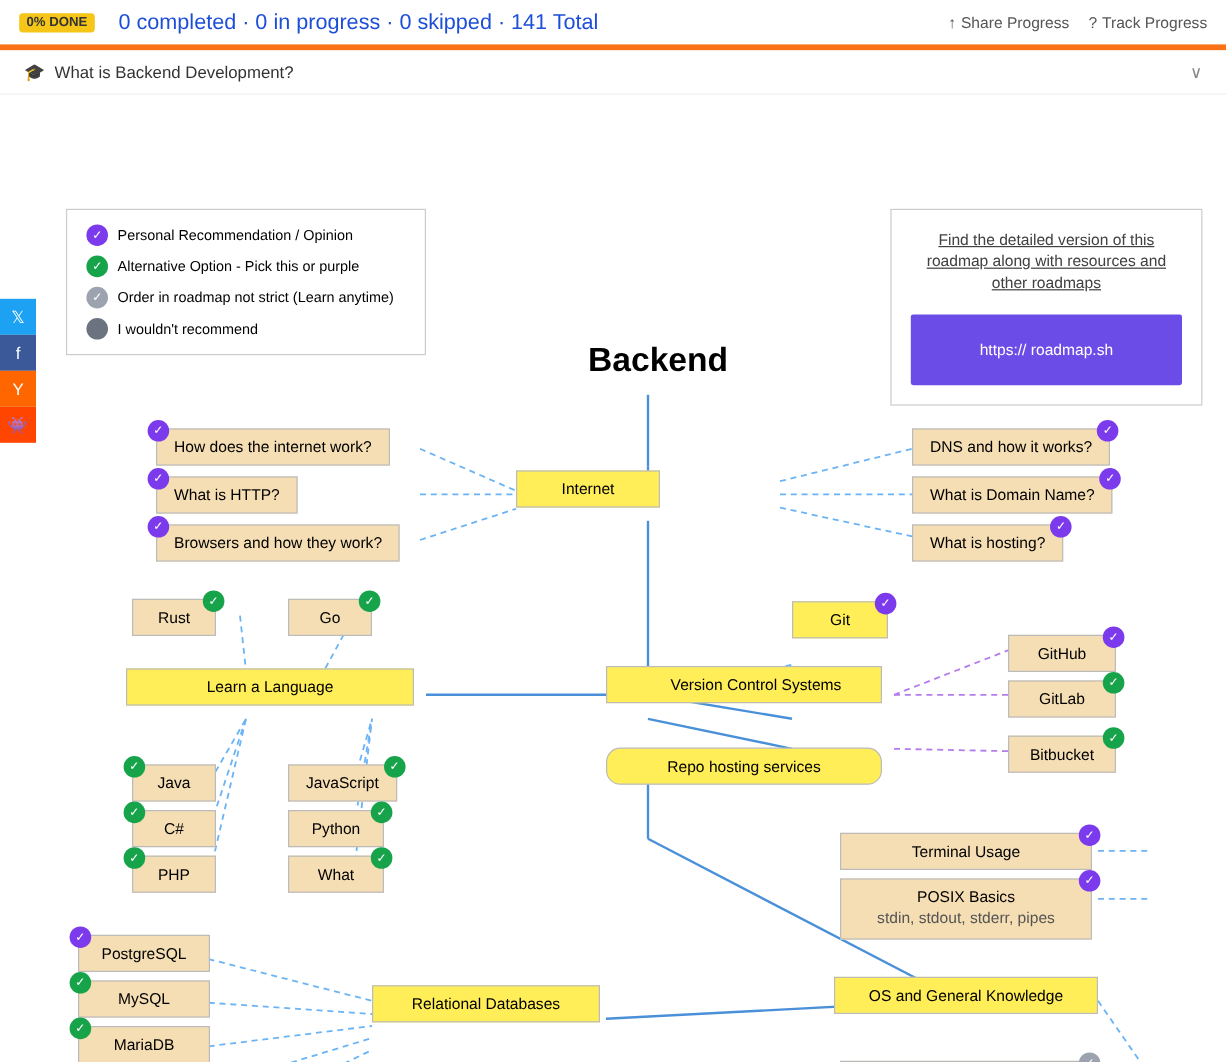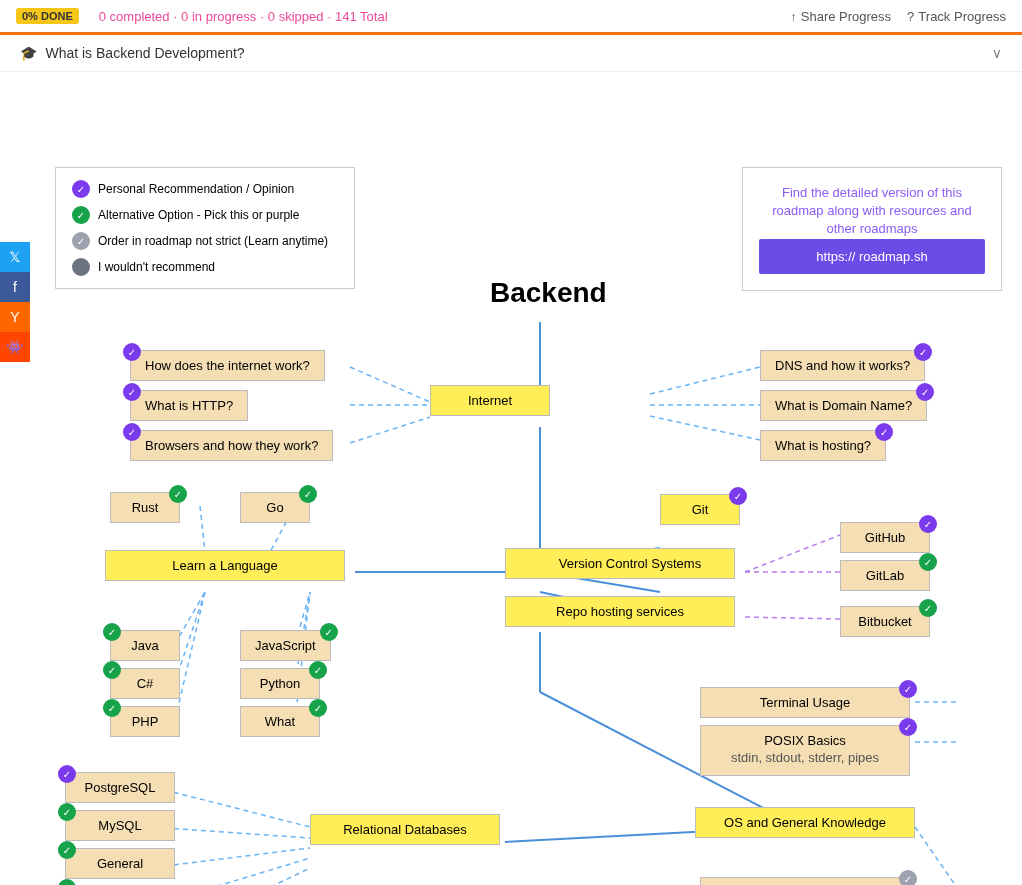--- a/index.html
+++ b/index.html
@@ -1,27 +1,27 @@
 <!DOCTYPE html>
 <html><head>
   <meta charset="utf-8">
   <style>
     * { box-sizing: border-box; margin: 0; padding: 0; }
     body { font-family: Arial, sans-serif; background: #fff; overflow-x: hidden; }
 
     
     .topbar {
       display: flex; align-items: center; padding: 8px 16px;
-      border-bottom: 3px solid #f97316; background: #fff; gap: 16px;
+      border-bottom: 5px solid #f97316; background: #fff; gap: 16px;
     }
     .done-badge {
       background: #f5c518; color: #333; font-size: 11px; font-weight: bold;
       padding: 2px 6px; border-radius: 3px; margin-right: 4px;
     }
-    .topbar-stats { font-size: 13px; color: #ec4899; flex: 1; }
+    .topbar-stats { font-size: 18px; color: #1d4ed8; flex: 1; }
     .topbar-right { display: flex; gap: 16px; align-items: center; }
     .topbar-btn {
       font-size: 13px; color: #555; cursor: pointer; display: flex;
       align-items: center; gap: 4px; background: none; border: none;
     }
 
     
     .subtitle-bar {
       display: flex; align-items: center; padding: 10px 20px;
       border-bottom: 1px solid #eee; background: #fff;
@@ -62,23 +62,23 @@
     .legend-dot-green { width: 18px; height: 18px; border-radius: 50%; background: #16a34a; display: flex; align-items: center; justify-content: center; color: #fff; font-size: 10px; flex-shrink: 0; }
     .legend-dot-gray { width: 18px; height: 18px; border-radius: 50%; background: #9ca3af; display: flex; align-items: center; justify-content: center; color: #fff; font-size: 10px; flex-shrink: 0; }
     .legend-dot-dgray { width: 18px; height: 18px; border-radius: 50%; background: #6b7280; flex-shrink: 0; }
 
     
     .info-box {
       position: absolute; right: 20px; top: 95px;
       border: 1px solid #ccc; padding: 16px; background: #fff;
       font-size: 13px; max-width: 260px; text-align: center;
     }
-    .info-box p { margin-bottom: 0; color: #8b5cf6; line-height: 1.4; }
+    .info-box p { margin-bottom: 16px; color: #404040; line-height: 1.4; text-decoration: underline; }
     .info-box a {
-      display: block; background: #6c4ce6; color: #fff; padding: 10px;
+      display: block; background: #6c4ce6; color: #fff; padding: 22px;
       text-decoration: none; font-size: 13px; border-radius: 2px;
     }
 
     
     .backend-title {
       position: absolute; left: 490px; top: 205px;
       font-size: 28px; font-weight: bold; color: #000;
     }
 
     
@@ -291,21 +291,21 @@
 
   <div class="node node-yellow" style="left:660px; top:422px; min-width:80px;">
     <span>Git</span>
     <div class="node-badge badge-purple badge-right">✓</div>
   </div>
 
   <div class="node node-yellow" style="left:505px; top:476px; min-width:230px;padding-left:34px;">
     <span>Version Control Systems</span>
   </div>
 
-  <div class="node node-yellow" style="left:505px; top:524px; min-width:230px;">
+  <div class="node node-yellow" style="left:505px; top:544px; min-width:230px;border-radius:12px;">
     <span>Repo hosting services</span>
   </div>
 
   <div class="node node-tan" style="left:840px; top:450px; min-width:90px;">
     <span>GitHub</span>
     <div class="node-badge badge-purple badge-right">✓</div>
   </div>
   <div class="node node-tan" style="left:840px; top:488px; min-width:90px;">
     <span>GitLab</span>
     <div class="node-badge badge-green badge-right">✓</div>
@@ -343,20 +343,20 @@
   <div class="node node-tan" style="left:65px; top:700px; min-width:110px;">
     <div class="node-badge badge-purple badge-left">✓</div>
     <span>PostgreSQL</span>
   </div>
   <div class="node node-tan" style="left:65px; top:738px; min-width:110px;">
     <div class="node-badge badge-green badge-left">✓</div>
     <span>MySQL</span>
   </div>
   <div class="node node-tan" style="left:65px; top:776px; min-width:110px;">
     <div class="node-badge badge-green badge-left">✓</div>
-    <span>General</span>
+    <span>MariaDB</span>
   </div>
   <div class="node node-tan" style="left:65px; top:814px; min-width:110px;">
     <div class="node-badge badge-green badge-left">✓</div>
 
   </div>
 
 </div>
 
 </body></html>

